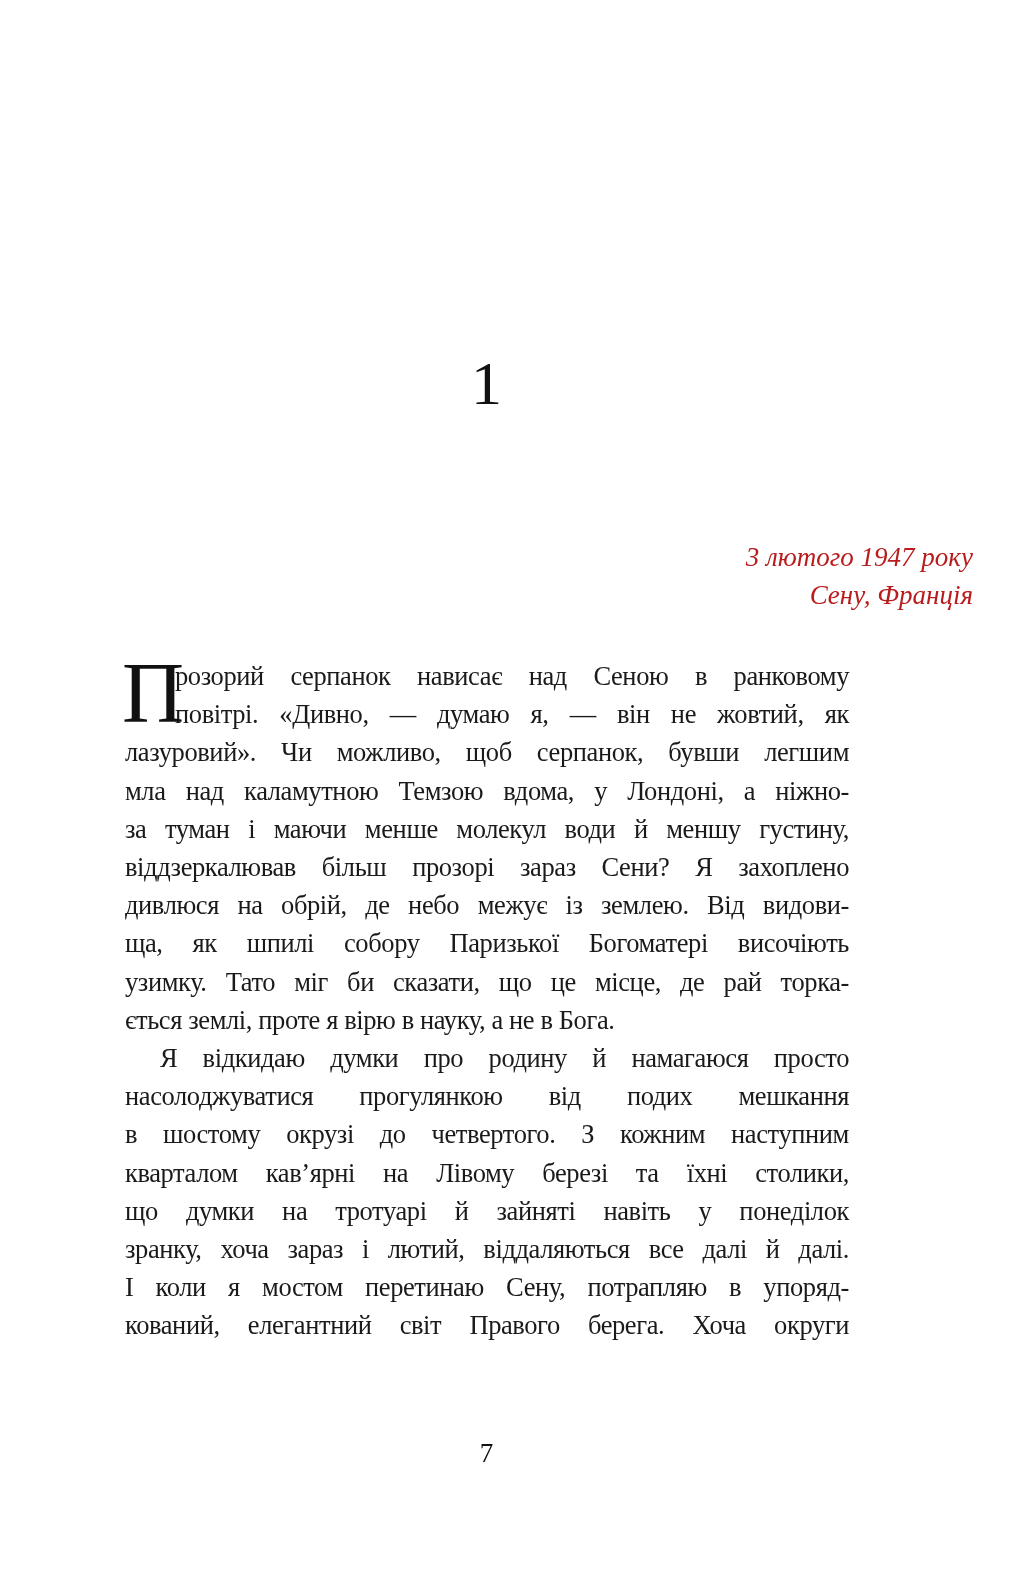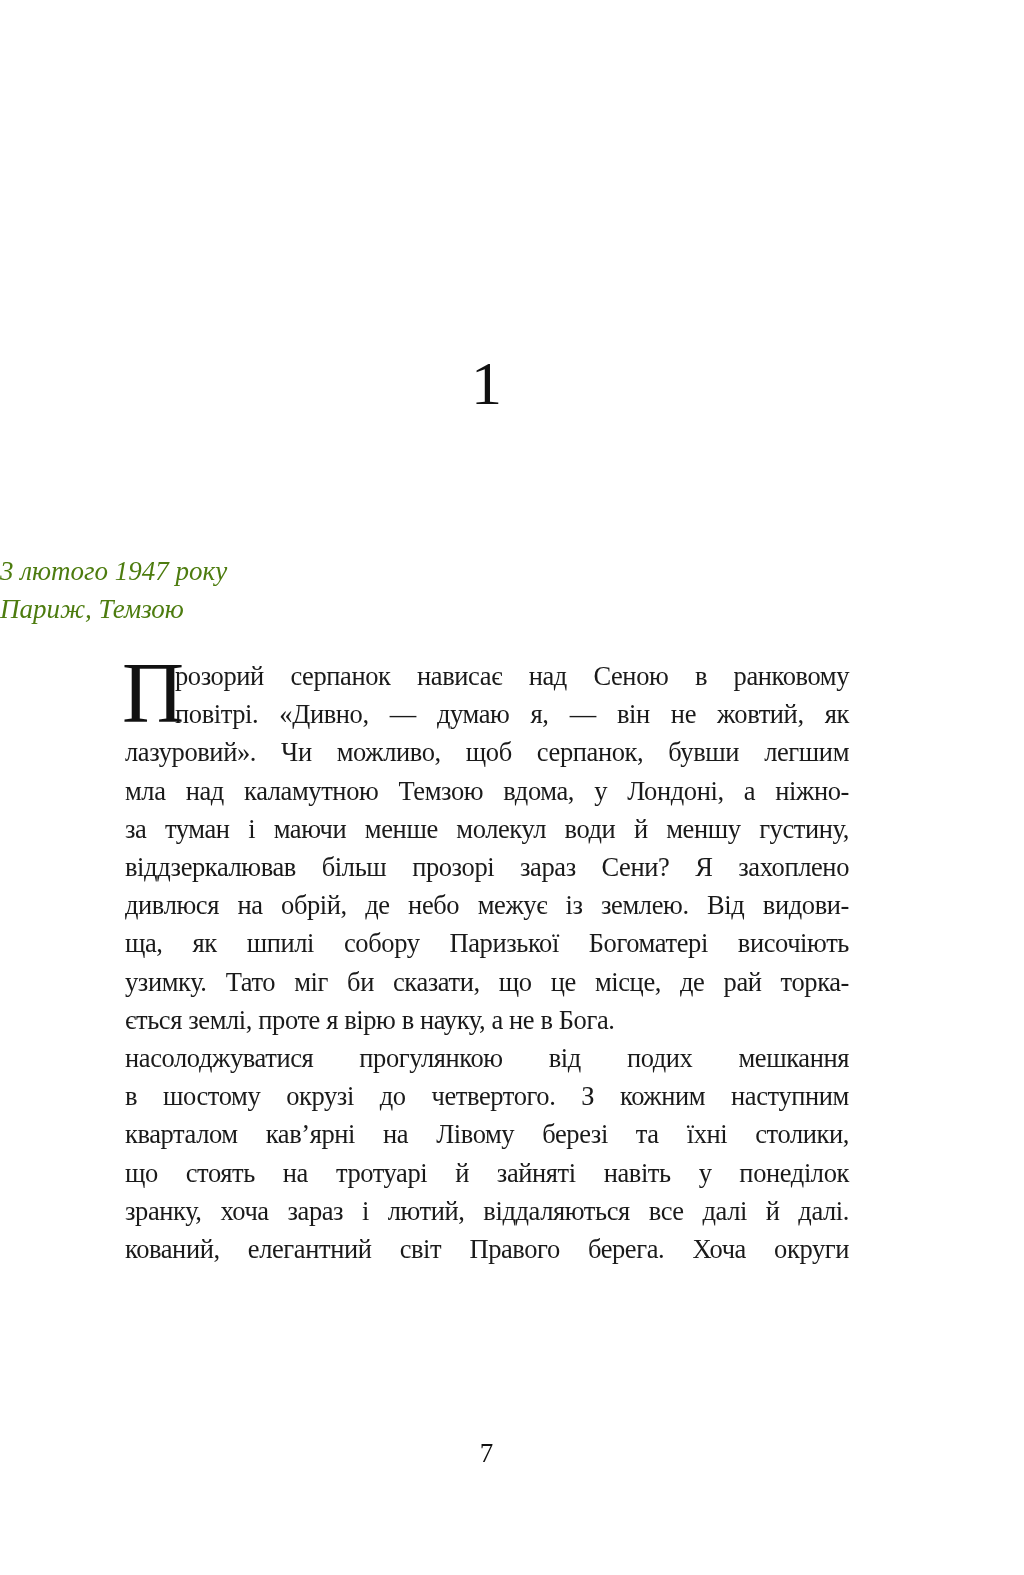--- a/index.html
+++ b/index.html
@@ -28,26 +28,26 @@
       top: 348px;
       text-align: center;
       font-size: 62px;
       line-height: 70px;
       color: #111;
     }
     .dateline {
       position: absolute;
       left: 0;
       width: 973px;
-      top: 552px;
-      text-align: left;
+      top: 538px;
+      text-align: right;
       font-style: italic;
       font-size: 27px;
       line-height: 38px;
-      color: #4d7c0f;
+      color: #b91c1c;
     }
     .body-text {
       position: absolute;
       left: 125px;
       top: 657px;
       width: 724px;
       font-size: 26.5px;
       line-height: 38.2px;
       text-align: justify;
       color: #1a1a1a;
@@ -89,38 +89,40 @@
   </style>
 </head>
 <body>
 
 <div class="page">
 
   <div class="chapter-number">1</div>
 
   <div class="dateline">
     <div>3 лютого 1947 року</div>
-    <div>Париж, Темзою</div>
+    <div>Сену, Франція</div>
   </div>
 
   <div class="body-text">
     <span class="drop-cap">П</span>
     <span class="line after-drop">розорий серпанок нависає над Сеною в ранковому</span>
     <span class="line after-drop">повітрі. «Дивно, — думаю я, — він не жовтий, як</span>
     <span class="line">лазуровий». Чи можливо, щоб серпанок, бувши легшим</span>
     <span class="line">мла над каламутною Темзою вдома, у Лондоні, а ніжно-</span>
     <span class="line">за туман і маючи менше молекул води й меншу густину,</span>
     <span class="line">віддзеркалював більш прозорі зараз Сени? Я захоплено</span>
     <span class="line">дивлюся на обрій, де небо межує із землею. Від видови-</span>
     <span class="line">ща, як шпилі собору Паризької Богоматері височіють</span>
     <span class="line">узимку. Тато міг би сказати, що це місце, де рай торка-</span>
     <span class="line last">ється землі, проте я вірю в науку, а не в Бога.</span>
+    <span class="line indent">Я відкидаю думки про родину й намагаюся просто</span>
     <span class="line">насолоджуватися прогулянкою від подих мешкання</span>
     <span class="line">в шостому окрузі до четвертого. З кожним наступним</span>
     <span class="line">кварталом кав’ярні на Лівому березі та їхні столики,</span>
-    <span class="line">що стоять на тротуарі й зайняті навіть у понеділок</span>
+    <span class="line">що думки на тротуарі й зайняті навіть у понеділок</span>
     <span class="line">зранку, хоча зараз і лютий, віддаляються все далі й далі.</span>
+    <span class="line">І коли я мостом перетинаю Сену, потрапляю в упоряд-</span>
     <span class="line">кований, елегантний світ Правого берега. Хоча округи</span>
   </div>
 
   <div class="page-number">7</div>
 
 </div>
 
 </body></html>

